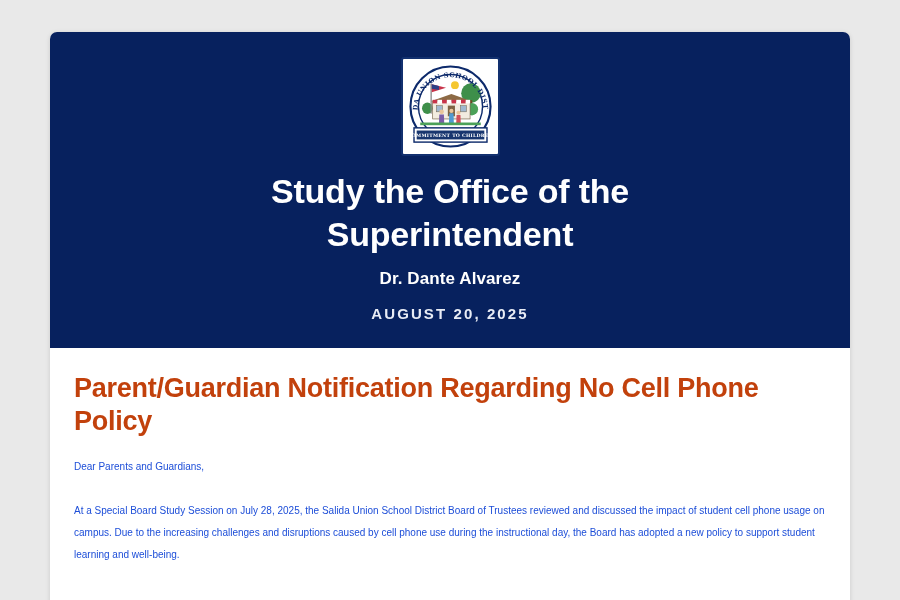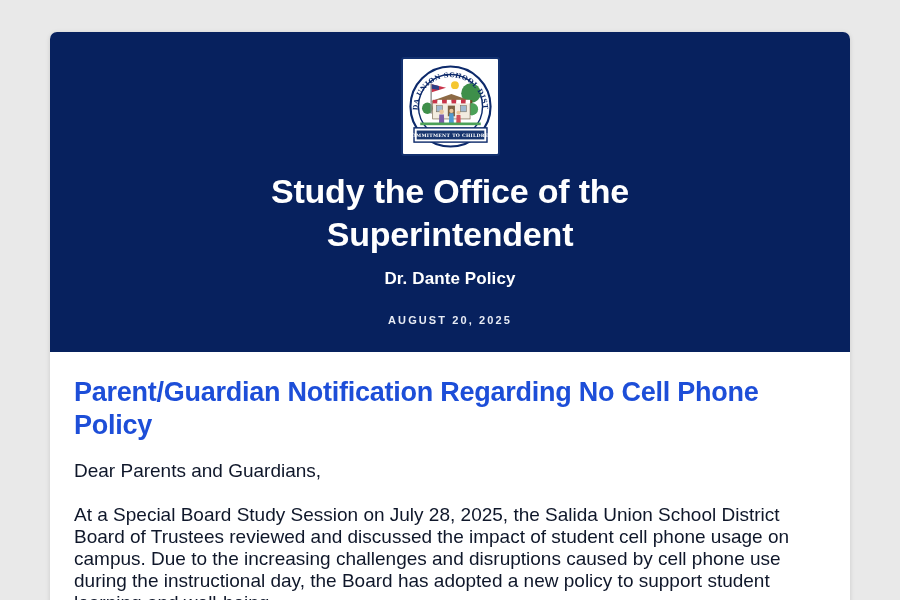--- a/index.html
+++ b/index.html
@@ -69,44 +69,44 @@
   .header-subtitle {
     color: #ffffff;
     font-size: 17px;
     font-weight: 700;
     margin-top: 13px;
     letter-spacing: 0.1px;
   }
 
   .header-date {
     color: #e8ecf5;
-    font-size: 11px;
+    font-size: 15px;
     font-weight: 700;
     letter-spacing: 2.1px;
-    margin-top: 25px;
+    margin-top: 16px;
   }
 
   
   .body {
     padding: 24px 24px 40px 24px;
     background: #ffffff;
   }
 
   .article-title {
-    color: #1d4ed8;
+    color: #c2410c;
     font-size: 27px;
     line-height: 33px;
     font-weight: 700;
     letter-spacing: -0.25px;
     margin-bottom: 18px;
   }
 
   .article-para {
-    color: #0f172a;
-    font-size: 19px;
+    color: #1d4ed8;
+    font-size: 10px;
     line-height: 22px;
     margin-bottom: 22px;
   }
   .article-para:last-child { margin-bottom: 4px; }
 </style>
 </head>
 <body>
 
 <div class="page">
 
@@ -170,21 +170,21 @@
           </text>
 
           <rect x="9" y="74" width="82" height="16" fill="#ffffff" stroke="#0d2a6b" stroke-width="1.6"></rect>
           <rect x="12" y="77" width="76" height="10" fill="#18366f"></rect>
           <text x="50" y="84.6" font-family="DejaVu Serif, serif" font-size="5.2" font-weight="700" fill="#ffffff" text-anchor="middle" letter-spacing="0.3">COMMITMENT TO CHILDREN</text>
         </svg>
       </div>
 
       <div class="header-title">Study the Office of the Superintendent</div>
 
-      <div class="header-subtitle">Dr. Dante Policy</div>
+      <div class="header-subtitle">Dr. Dante Alvarez</div>
 
       <div class="header-date">AUGUST 20, 2025</div>
     </div>
 
     <div class="body">
 
       <h1 class="article-title">Parent/Guardian Notification Regarding No Cell Phone Policy</h1>
 
       <p class="article-para">Dear Parents and Guardians,</p>
 

